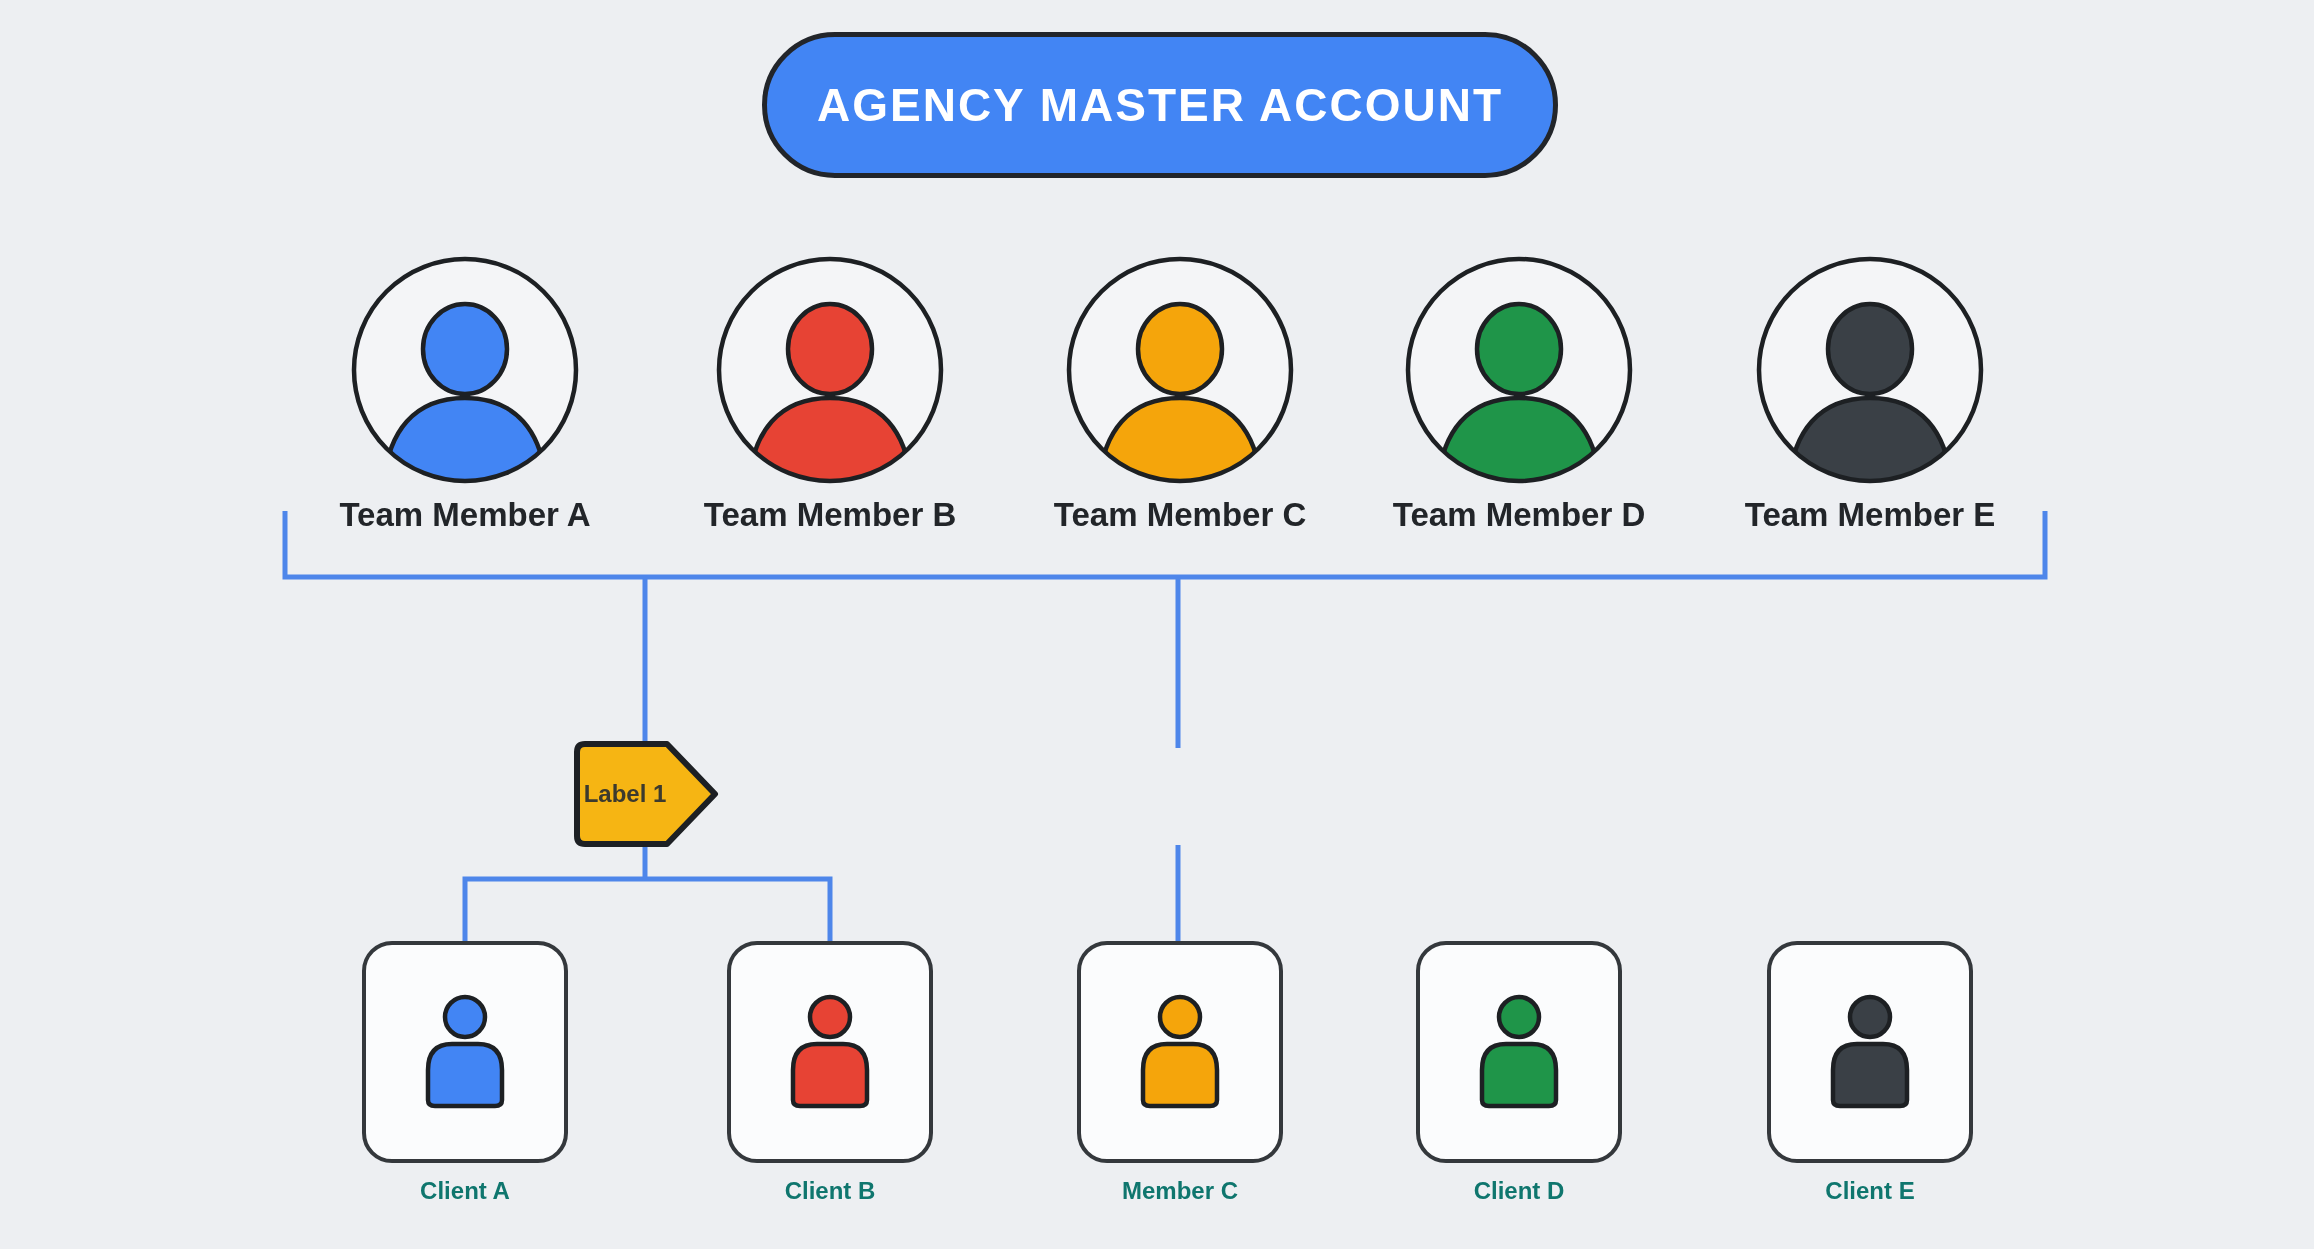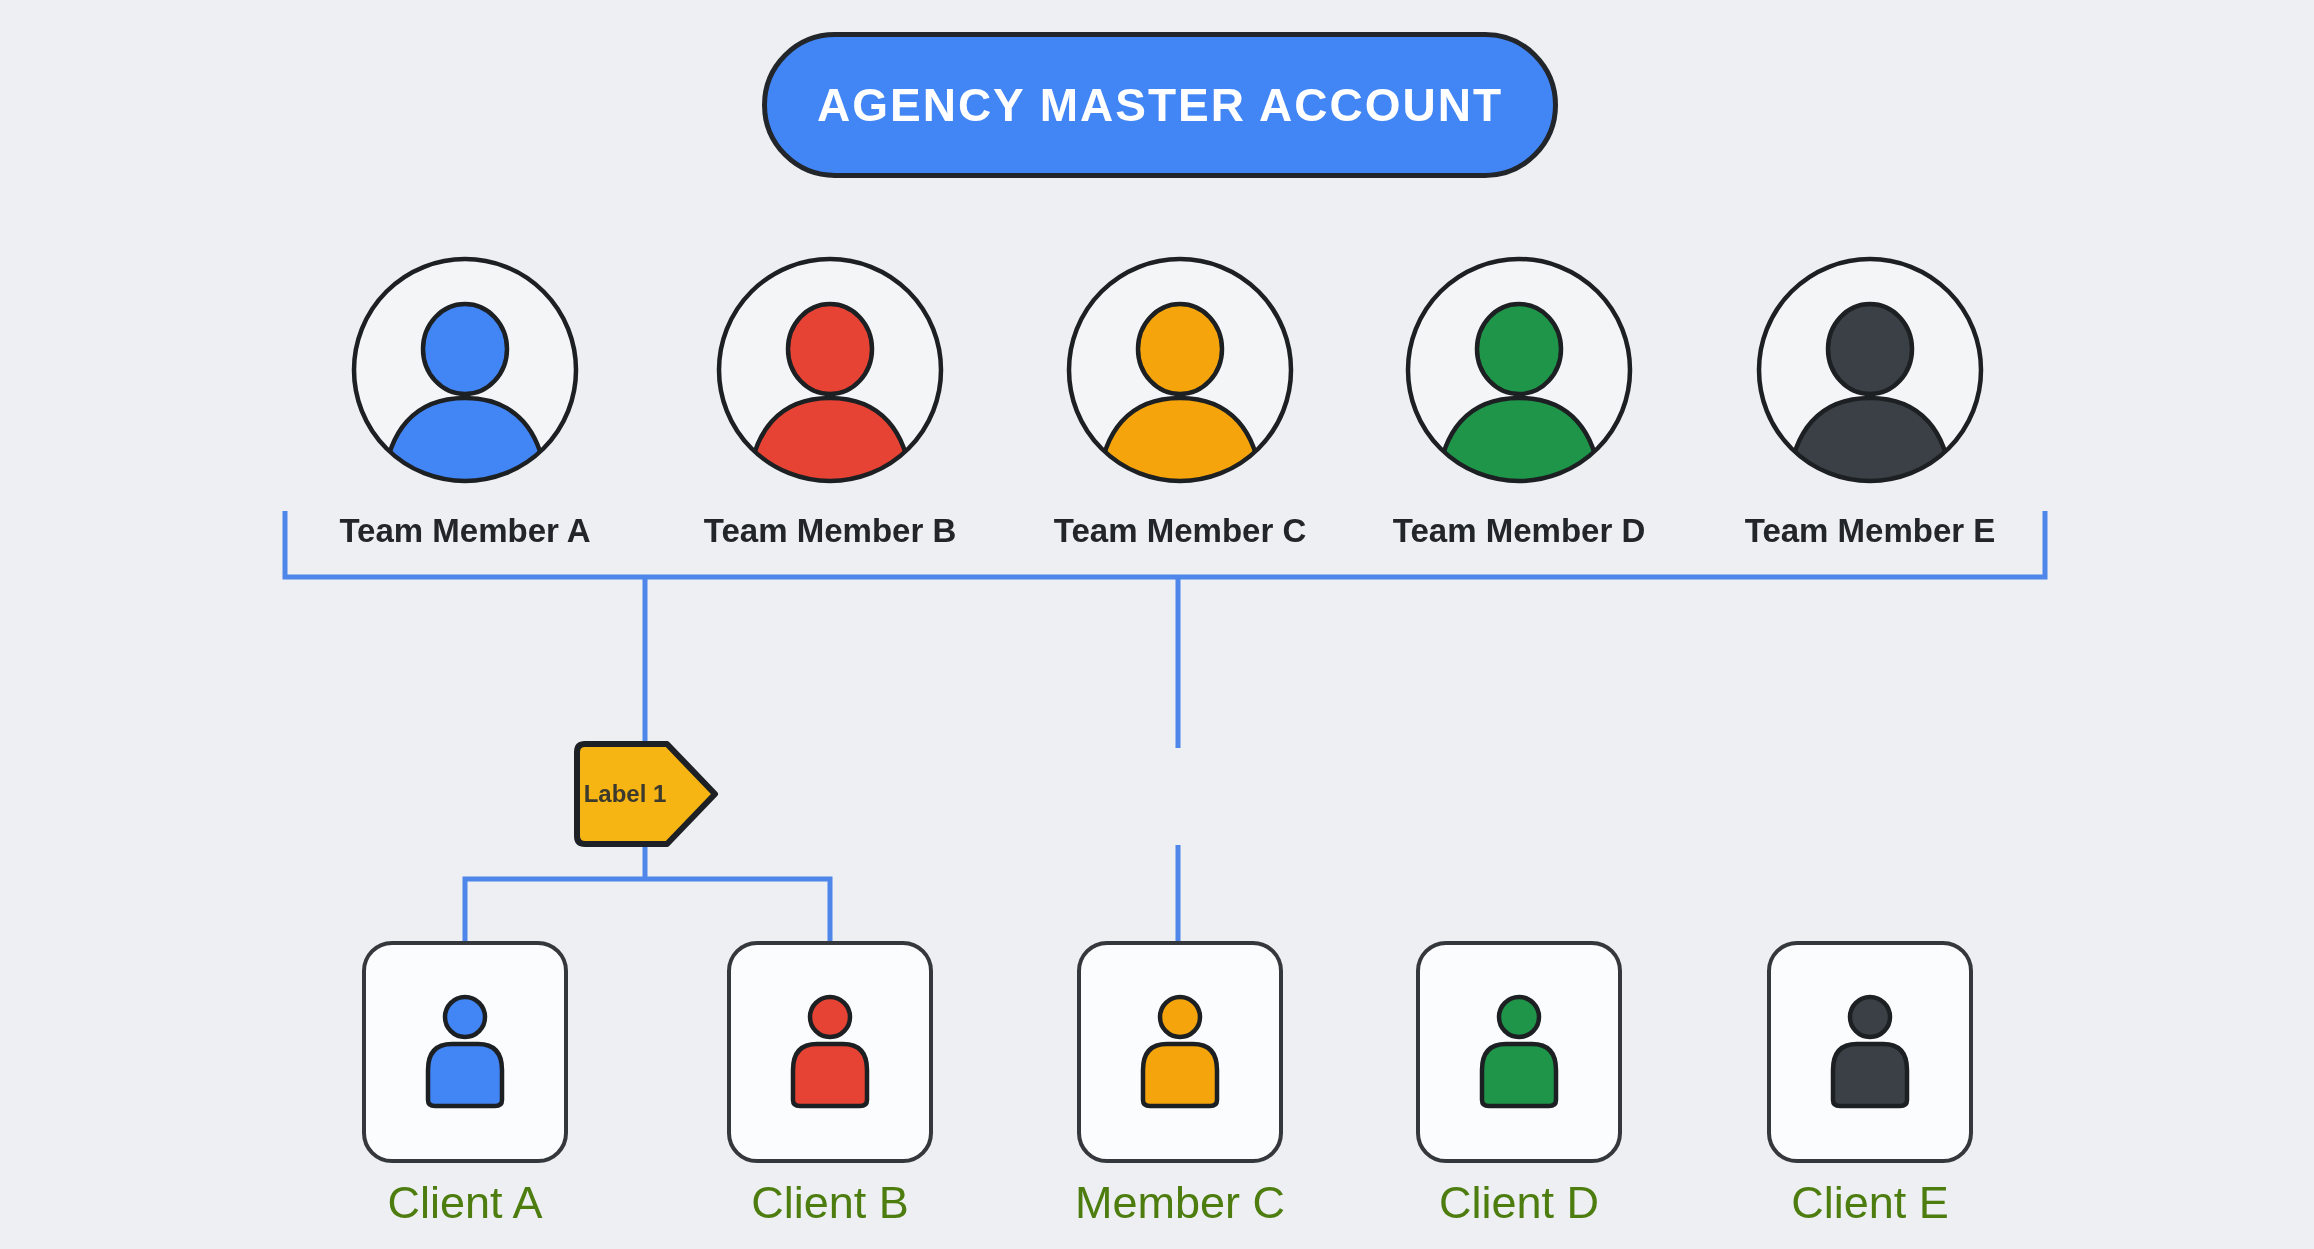--- a/index.html
+++ b/index.html
@@ -22,21 +22,21 @@
   .title-pill span{
     color:#ffffff;font-size:46px;font-weight:bold;letter-spacing:2px;
   }
 
   
   .team-node{
     position:absolute;top:252px;width:300px;
     display:flex;flex-direction:column;align-items:center;
   }
   .team-label{
-    margin-top:24px;font-size:33px;font-weight:bold;color:#222529;white-space:nowrap;
+    margin-top:8px;font-size:33px;font-weight:bold;color:#222529;white-space:nowrap;
   }
   .ring-fill{fill:#f4f5f7;}
   .ring-stroke{fill:none;stroke:#1d2023;stroke-width:4.5;}
   .figure{stroke:#1d2023;stroke-width:4.5;}
 
   
   .tag{position:absolute;top:737px;width:152px;height:114px;}
   .tag svg{position:absolute;left:0;top:0;}
   .tag-text{
     position:absolute;left:4px;top:0;width:104px;height:114px;
@@ -50,21 +50,21 @@
     display:flex;flex-direction:column;align-items:center;
   }
   .client-box{
     width:206px;height:222px;box-sizing:border-box;
     background:#fbfcfd;border:4.5px solid #34383c;border-radius:30px;
     display:flex;align-items:center;justify-content:center;
   }
   .client-box svg{transform:translateY(-4px);}
   .client-figure{stroke:#1d2023;stroke-width:4.5;}
   .client-label{
-    margin-top:14px;font-size:45px;font-weight:normal;color:#4d7c0f;white-space:nowrap;
+    margin-top:14px;font-size:24px;font-weight:bold;color:#0f766e;white-space:nowrap;
   }
 </style>
 </head>
 <body>
 
 <div class="canvas">
 
   <svg class="connectors" viewBox="0 0 2314 1249">
     <g fill="none" stroke-width="5" stroke="#4e86ea">
       <path d="M285,511 L285,577 L2045,577 L2045,511"></path>

